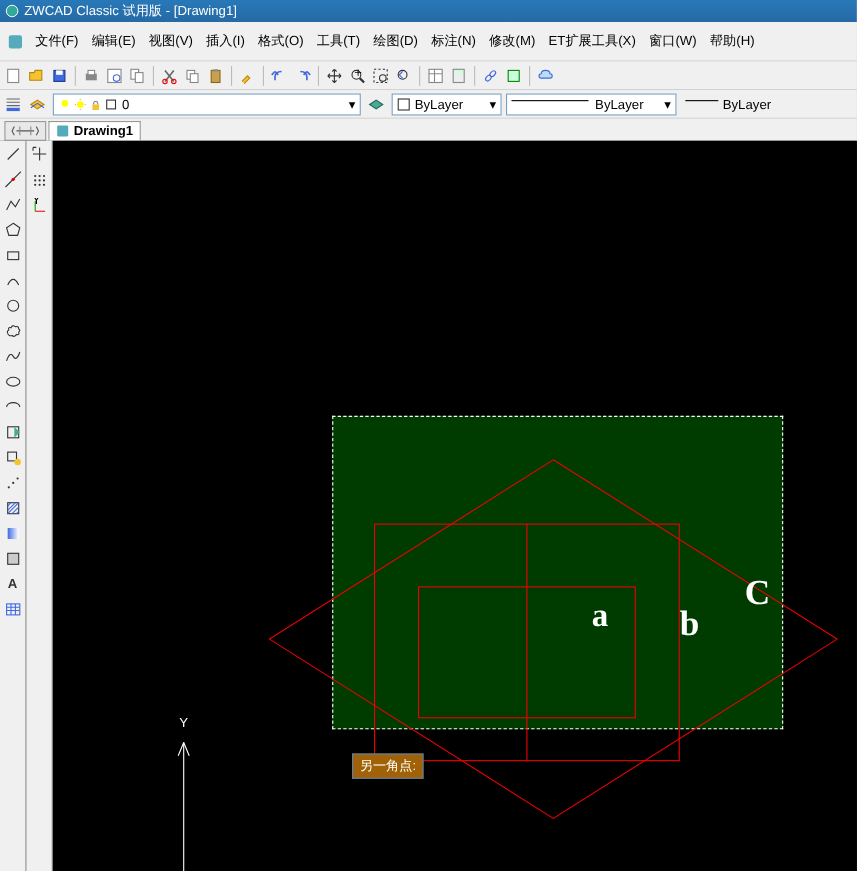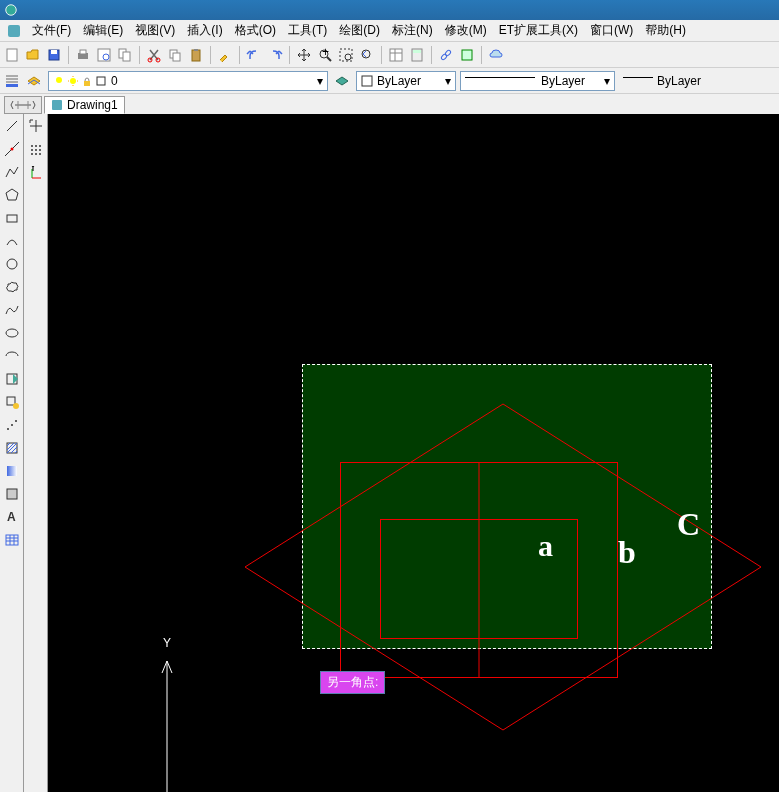--- a/index.html
+++ b/index.html
@@ -1,21 +1,21 @@
 <!DOCTYPE html>
 <html><head>
 <meta charset="utf-8">
 <style>
 * { margin: 0; padding: 0; box-sizing: border-box; font-family: "Microsoft YaHei", Tahoma, sans-serif; font-size: 12px; }
 body { width: 779px; height: 792px; background: #f0f0f0; overflow: hidden; }
 
 .titlebar { height: 20px; background: linear-gradient(#2878b8, #256aa5); color: #fff; display: flex; align-items: center; padding: 0 4px; }
 .titlebar .logo { width: 14px; height: 14px; margin-right: 4px; }
 
-.menubar { height: 22px; background: #f0f0f0; display: flex; align-items: center; padding: 0 2px; border-bottom: 1px solid #d0d0d0; }
+.menubar { height: 36px; background: #f0f0f0; display: flex; align-items: center; padding: 0 2px; border-bottom: 1px solid #d0d0d0; }
 .menubar .menu-item { padding: 2px 6px; cursor: default; }
 
 .toolbar-row { height: 26px; background: #f0f0f0; display: flex; align-items: center; padding: 0 2px; gap: 1px; border-bottom: 1px solid #d0d0d0; }
 .toolbar-row .sep { width: 1px; height: 18px; background: #bbb; margin: 0 3px; }
 .tb-btn { width: 20px; height: 20px; display: flex; align-items: center; justify-content: center; cursor: pointer; }
 
 .layer-row { height: 26px; background: #f0f0f0; display: flex; align-items: center; padding: 0 2px; gap: 2px; border-bottom: 1px solid #d0d0d0; }
 .layer-select { height: 20px; border: 1px solid #7a9ec0; background: #fff; display: flex; align-items: center; padding: 0 4px; font-size: 11px; }
 .layer-select .dd { margin-left: auto; }
 
@@ -28,32 +28,33 @@
 .workspace { position: relative; height: calc(792px - 20px - 22px - 26px - 26px - 20px); display: flex; background: #000; }
 .left-toolbar { width: 24px; background: #f0f0f0; display: flex; flex-direction: column; align-items: center; padding-top: 2px; gap: 4px; border-right: 1px solid #999; }
 .left-toolbar .tb-btn { width: 20px; height: 19px; }
 .second-toolbar { width: 24px; background: #f0f0f0; display: flex; flex-direction: column; align-items: center; padding-top: 2px; gap: 4px; border-right: 1px solid #999; }
 
 .canvas { flex: 1; position: relative; background: #000; }
 
 .selection-box { position: absolute; border: 1px dashed #fff; background: rgba(0,100,0,0.6); }
 .red-shape { position: absolute; border: 1px solid #e00; }
 .diamond { position: absolute; border: none; }
-.prompt { position: absolute; background: #d946ef; border: 1px solid #5a7fb0; color: #fff; padding: 2px 6px; font-size: 11px; }
+.prompt { position: absolute; background: #a16207; border: 1px solid #5a7fb0; color: #fff; padding: 2px 6px; font-size: 11px; }
 .annotation { position: absolute; color: #fff; font-weight: bold; font-family: "Comic Sans MS", cursive; }
 
 .linetype-sample { display: inline-block; width: 70px; height: 1px; background: #000; margin-right: 6px; position: relative; top: -3px; }
 </style>
 </head>
 <body>
 
 <div class="titlebar">
   <svg class="logo" viewBox="0 0 16 16">
       <circle cx="8" cy="8" r="6" fill="#3a9" stroke="#fff"></circle>
     </svg>
+  <span>ZWCAD Classic 试用版 - [Drawing1]</span>
 </div>
 
 <div class="menubar">
   <svg width="16" height="16" style="margin:0 4px">
       <rect x="2" y="2" width="12" height="12" fill="#5ab" rx="2"></rect>
     </svg>
   <div class="menu-item">文件(F)</div>
   <div class="menu-item">编辑(E)</div>
   <div class="menu-item">视图(V)</div>
   <div class="menu-item">插入(I)</div>
@@ -268,21 +269,21 @@
     <svg width="28" height="14">
         <path d="M4 3 L2 7 L4 11 M6 7 L22 7 M24 3 L26 7 L24 11" stroke="#555" fill="none"></path>
         <line x1="9" y1="3" x2="9" y2="11" stroke="#888"></line>
         <line x1="19" y1="3" x2="19" y2="11" stroke="#888"></line>
       </svg>
   </div>
   <div class="tab active">
     <svg class="tab-icon" width="12" height="12">
         <rect x="1" y="1" width="10" height="10" fill="#5ab" rx="1"></rect>
       </svg>
-    <span style="font-weight:normal">Drawing1</span>
+    <span style="font-weight:bold">Drawing1</span>
   </div>
 </div>
 
 <div class="workspace">
 
   <div class="left-toolbar">
     <div class="tb-btn">
         <svg width="16" height="16">
           <line x1="3" y1="13" x2="13" y2="3" stroke="#333"></line>
         </svg>

